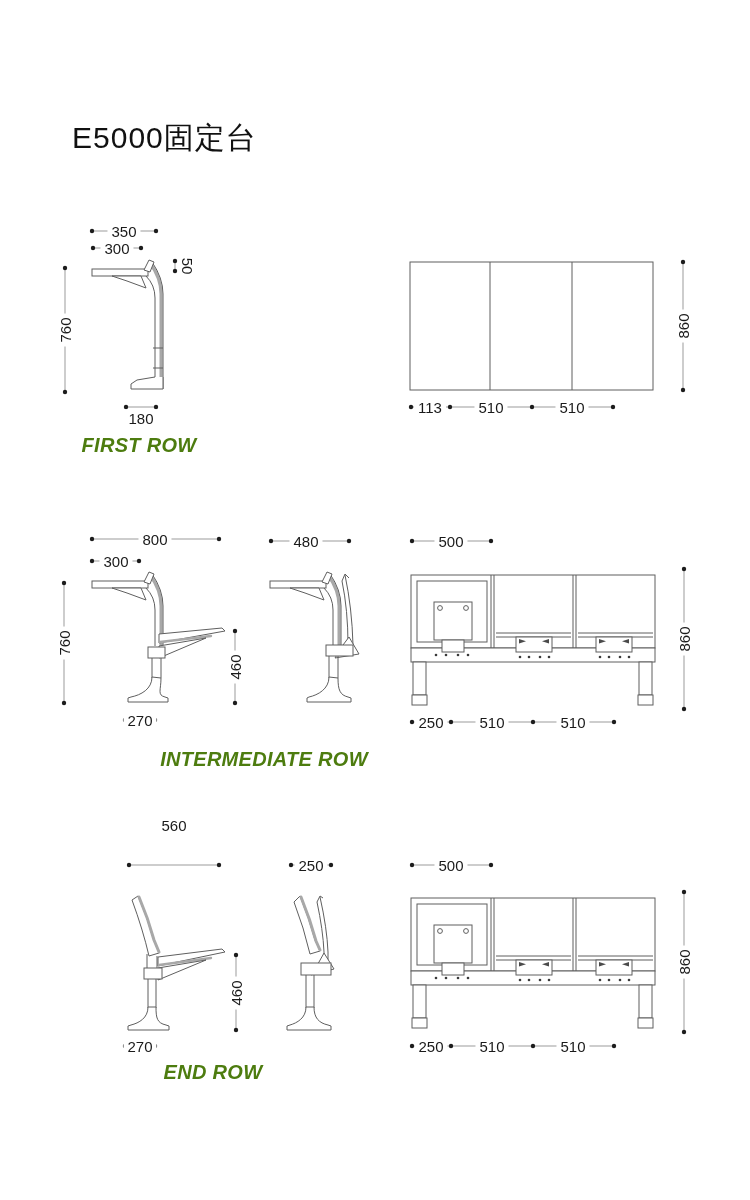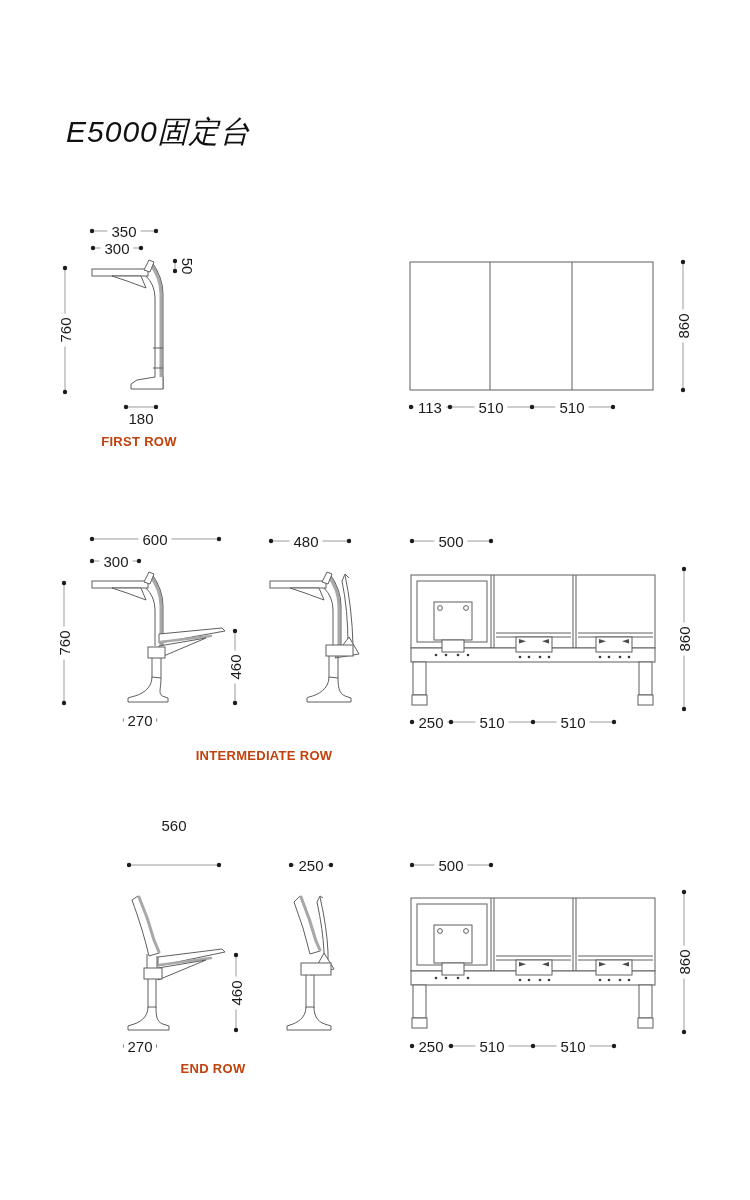--- a/index.html
+++ b/index.html
@@ -1,22 +1,22 @@
 <!DOCTYPE html>
 <html><head>
 <meta charset="utf-8">
 <style>
   html,body{margin:0;padding:0;background:#fff;}
   .page{position:relative;width:750px;height:1200px;background:#fff;overflow:hidden;
         font-family:"Liberation Sans",sans-serif;color:#1a1a1a;}
   .canvas{position:absolute;left:0;top:0;}
   .title{position:absolute;left:64px;top:110px;font-size:30px;font-weight:400;
-         color:#111;margin:2px;letter-spacing:1px;white-space:nowrap;font-style:italic;}
-  .rowlabel{position:absolute;font-size:13px;font-weight:600;color:#c2410c;
-            transform:translate(-50%,0);white-space:nowrap;letter-spacing:.3px;}
+         color:#111;margin:8px;letter-spacing:1px;white-space:nowrap;}
+  .rowlabel{position:absolute;font-size:20px;font-weight:600;color:#4d7c0f;
+            transform:translate(-50%,0);white-space:nowrap;letter-spacing:.3px;font-style:italic;}
   .dlabel{position:absolute;font-size:15px;color:#1a1a1a;background:#fff;
           padding:0 4px;transform:translate(-50%,-50%);white-space:nowrap;line-height:17px;}
   .dlabel.v{transform:translate(-50%,-50%) rotate(-90deg);}
   .dlabel.v90{transform:translate(-50%,-50%) rotate(90deg);}
   
   .ln{stroke:#5f5f5f;stroke-width:1;fill:none;}
   .fl{stroke:#5f5f5f;stroke-width:1;fill:#fff;}
   .thick{stroke:#a8a8a8;stroke-width:3;fill:none;stroke-linecap:round;}
   .thick2{stroke:#a8a8a8;stroke-width:2.4;fill:none;stroke-linecap:round;}
   .dim{stroke:#9b9b9b;stroke-width:1;}
@@ -242,21 +242,21 @@
   <div class="dlabel" style="left:124px;top:231px">350</div>
   <div class="dlabel" style="left:117px;top:248px">300</div>
   <div class="dlabel v90" style="left:187px;top:266px">50</div>
   <div class="dlabel v" style="left:65px;top:330px">760</div>
   <div class="dlabel" style="left:141px;top:418px">180</div>
   <div class="dlabel" style="left:430px;top:407px">113</div>
   <div class="dlabel" style="left:491px;top:407px">510</div>
   <div class="dlabel" style="left:572px;top:407px">510</div>
   <div class="dlabel v" style="left:683px;top:326px">860</div>
 
-  <div class="dlabel" style="left:155px;top:539px">600</div>
+  <div class="dlabel" style="left:155px;top:539px">800</div>
   <div class="dlabel" style="left:116px;top:561px">300</div>
   <div class="dlabel v" style="left:64px;top:643px">760</div>
   <div class="dlabel v" style="left:235px;top:667px">460</div>
   <div class="dlabel" style="left:140px;top:720px">270</div>
   <div class="dlabel" style="left:306px;top:541px">480</div>
   <div class="dlabel" style="left:451px;top:541px">500</div>
   <div class="dlabel v" style="left:684px;top:639px">860</div>
   <div class="dlabel" style="left:431px;top:722px">250</div>
   <div class="dlabel" style="left:492px;top:722px">510</div>
   <div class="dlabel" style="left:573px;top:722px">510</div>

